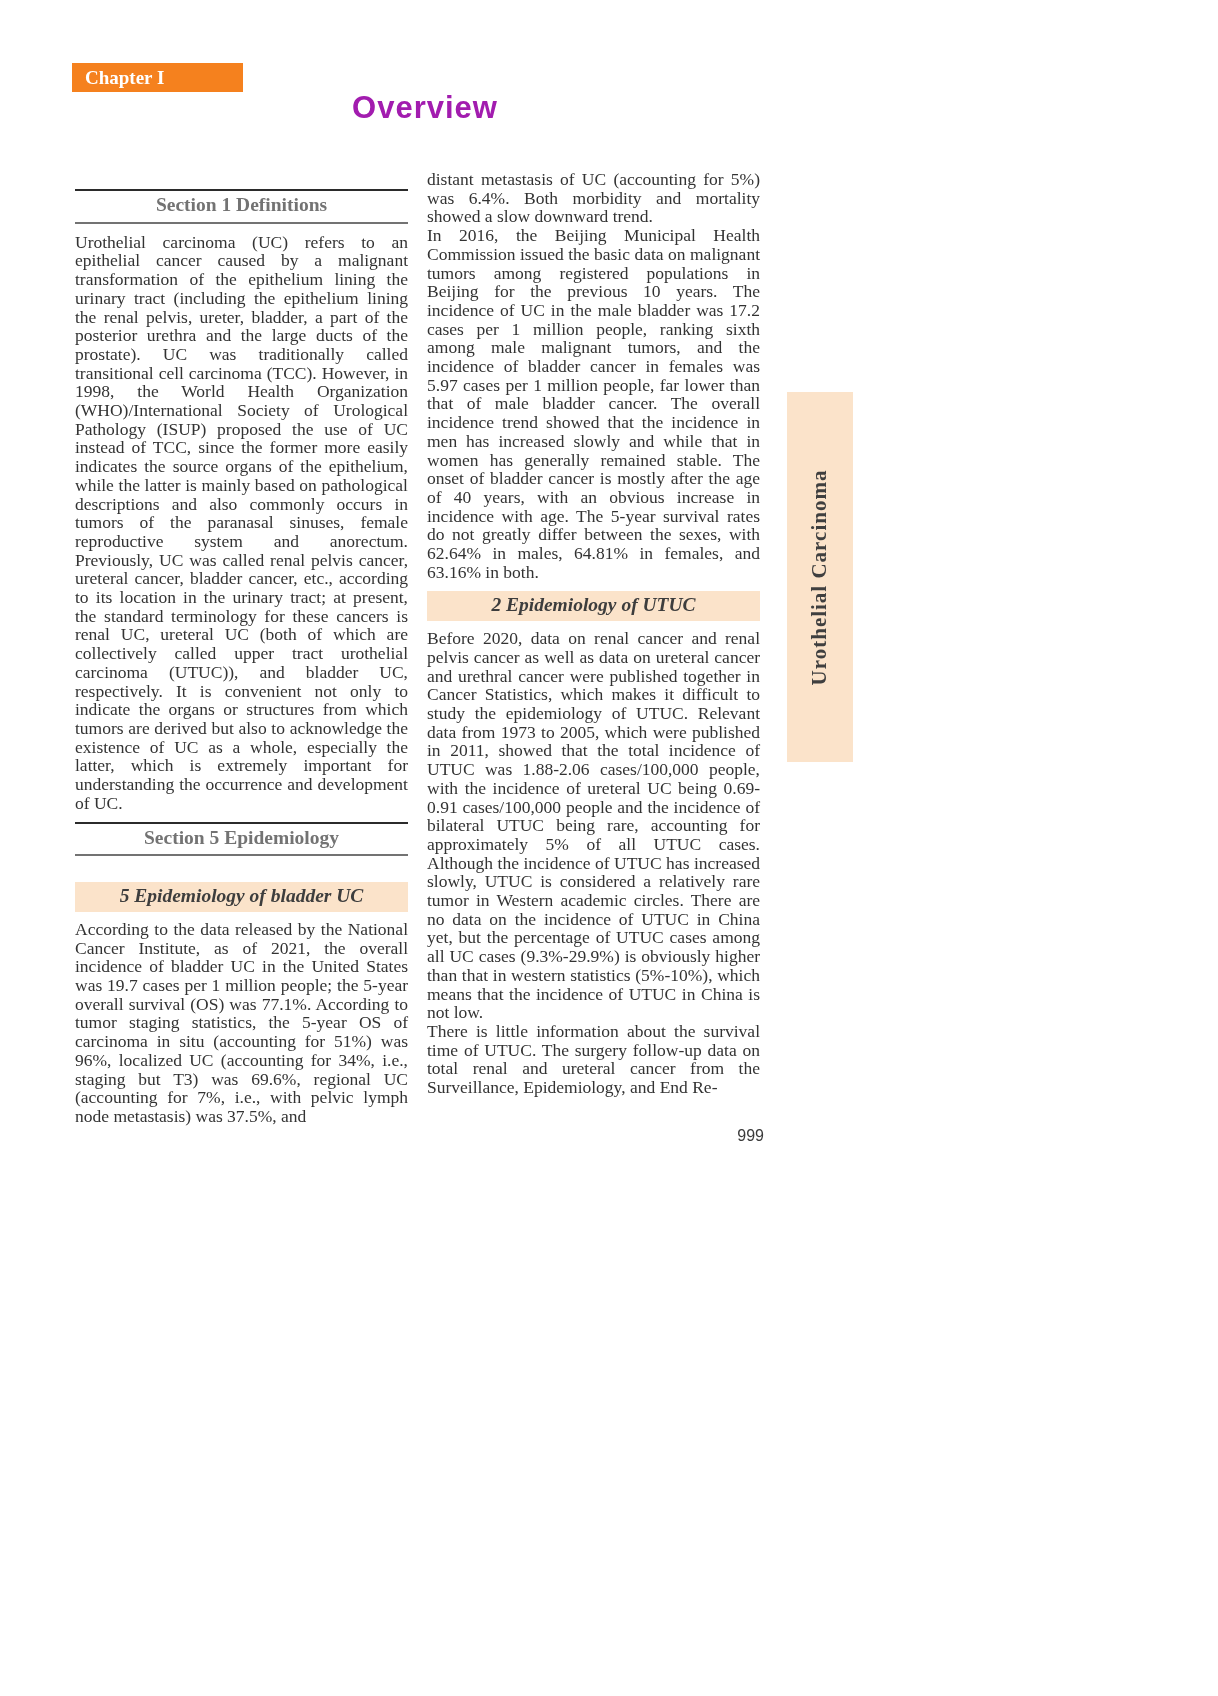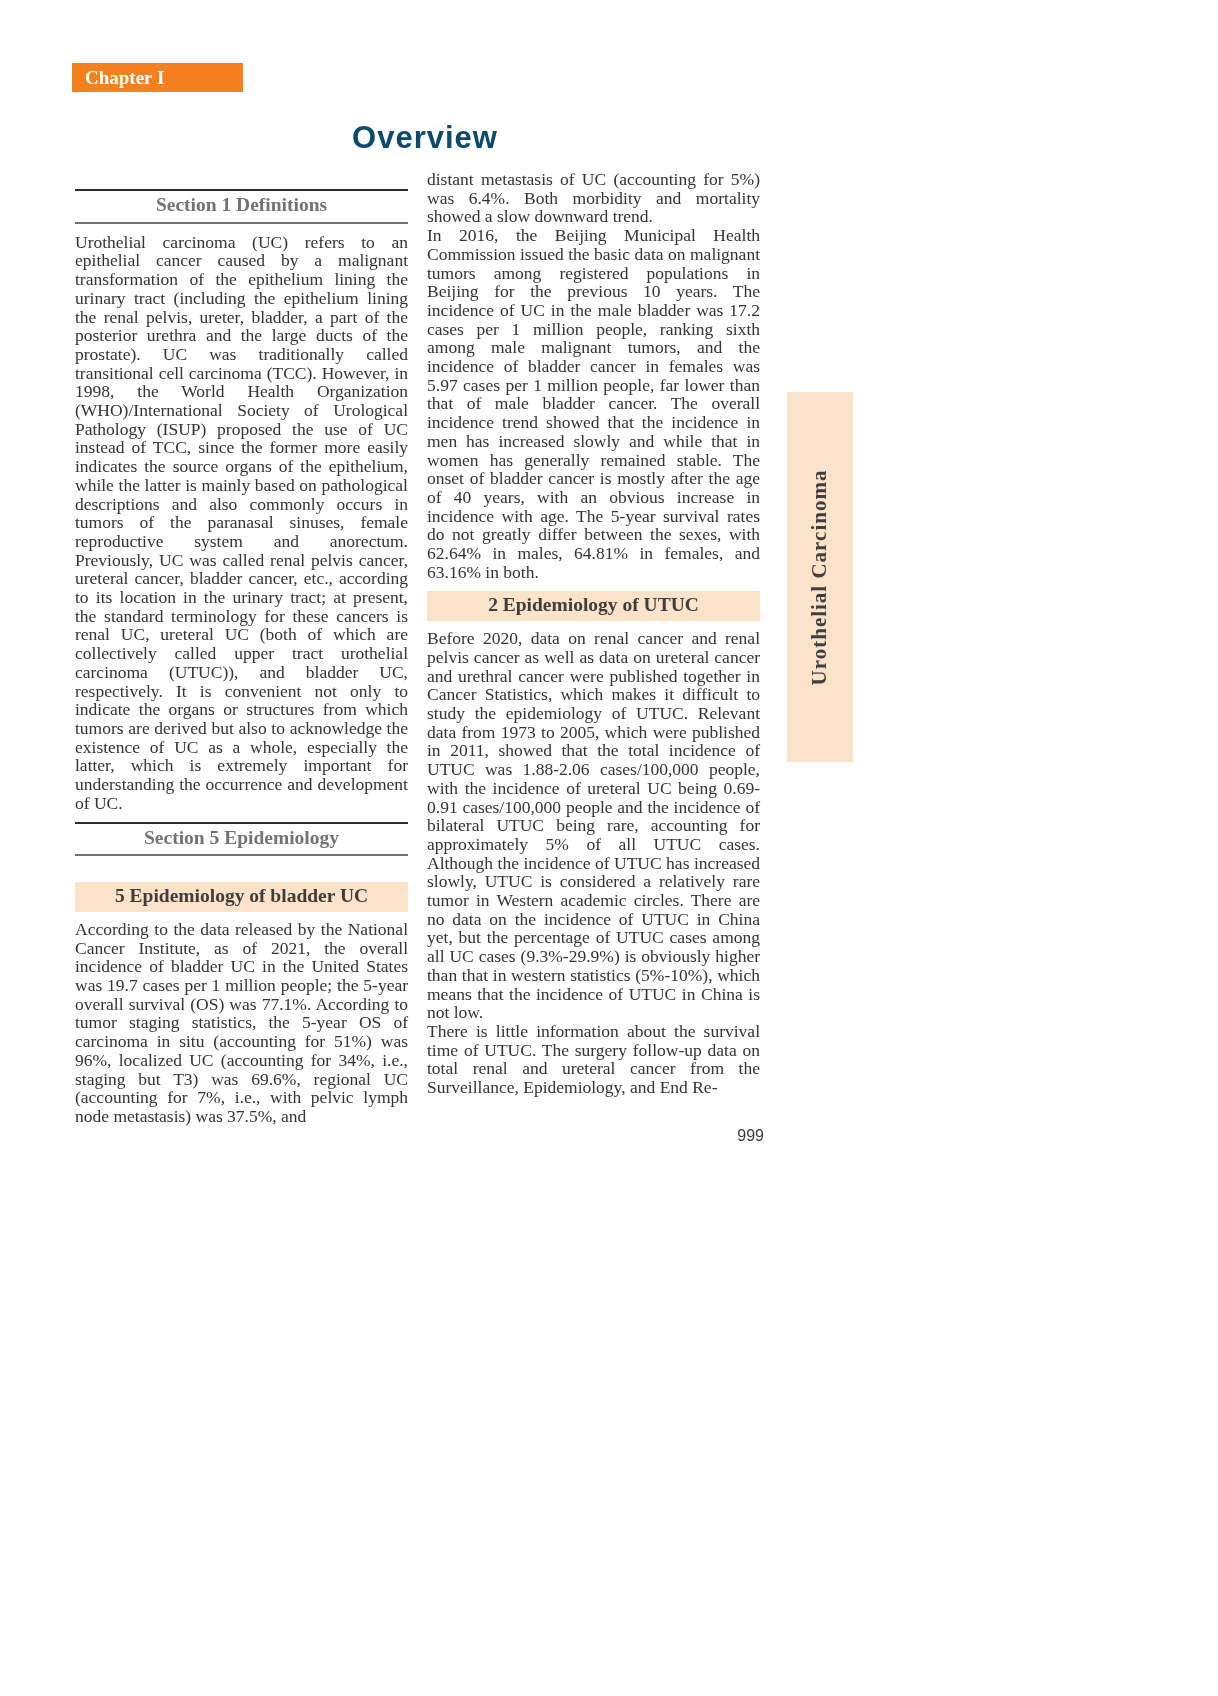--- a/index.html
+++ b/index.html
@@ -28,23 +28,22 @@
   }
   .page-title {
     position: absolute;
     left: 75px;
     top: 90px;
     width: 700px;
     text-align: center;
     font-family: "Liberation Sans", sans-serif;
     font-weight: bold;
     font-size: 31px;
-    color: #0c4a6e;
+    color: #a21caf;
     letter-spacing: 1px;
-    margin-top: 30px;
   }
   .col {
     position: absolute;
     width: 333px;
     font-size: 17.5px;
     line-height: 18.7px;
     text-align: justify;
   }
   .col-left  { left: 75px;  top: 176px; }
   .col-right { left: 427px; top: 170px; }
@@ -60,20 +59,21 @@
   }
   .section-header.second { margin-top: 9px; }
   .sub-header {
     background: #FBE3CA;
     text-align: center;
     font-weight: bold;
     font-size: 19.5px;
     color: #3d3d3d;
     padding: 5px 0 6px 0;
     margin: 26px 0 8px 0;
+    font-style: italic;
   }
   .sub-header.right-col { margin-top: 10px; }
   .body-para {
     margin: 0;
     hyphens: auto;
     -webkit-hyphens: auto;
   }
   .side-tab {
     position: absolute;
     left: 787px;

